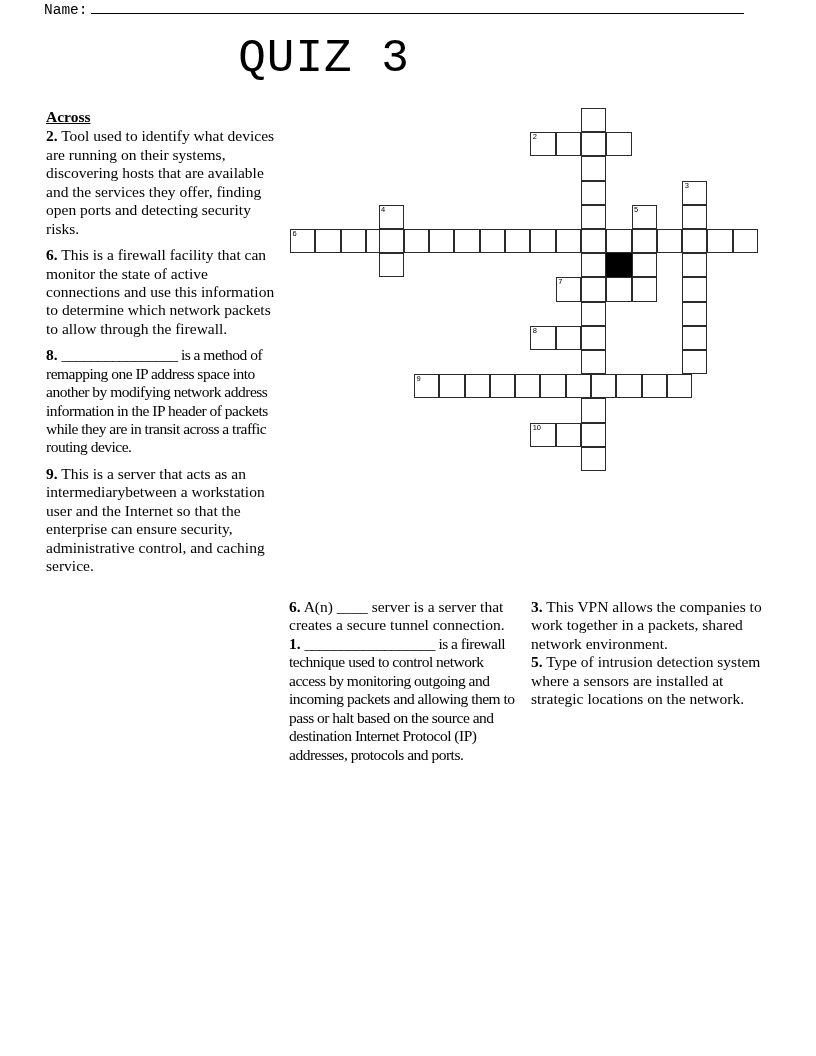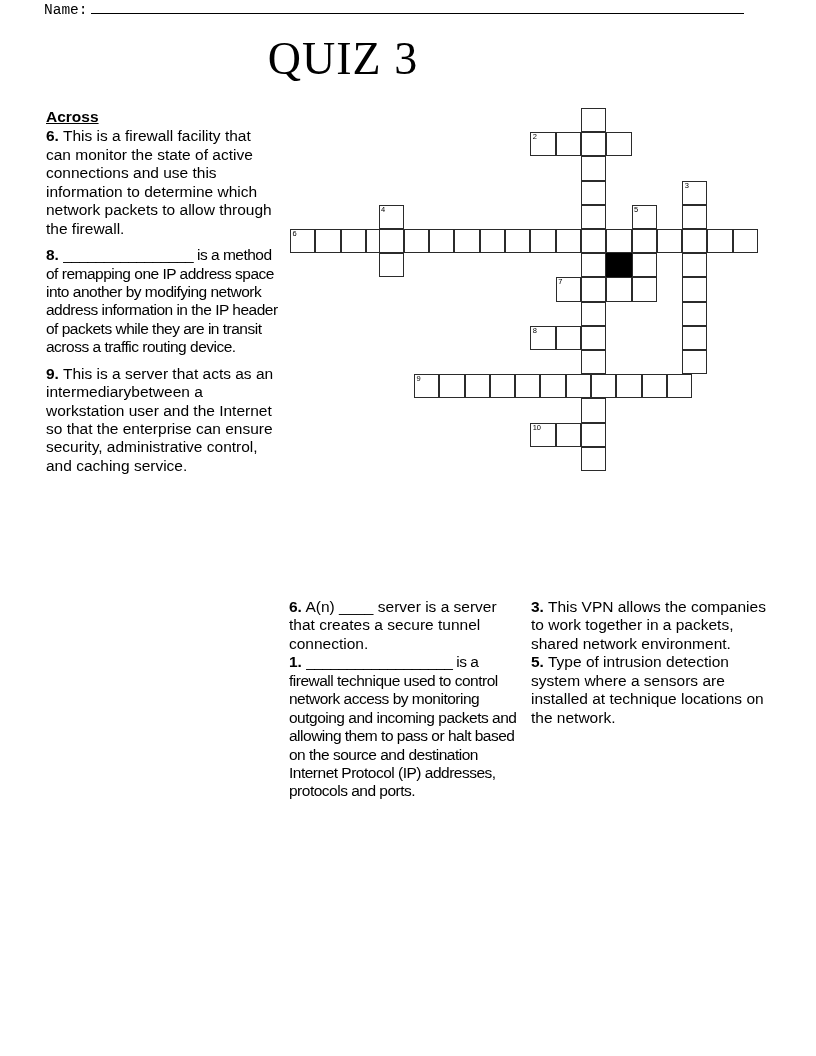--- a/index.html
+++ b/index.html
@@ -36,33 +36,32 @@
   }
 
   
   .quiz-title {
     position: absolute;
     left: 0;
     top: 34px;
     width: 648px;
     text-align: center;
     font-size: 46px;
-    font-family: Liberation Serif, serif;
+    font-family: Liberation Mono, monospace;
     font-weight: normal;
     letter-spacing: 1px;
     line-height: 1.1;
-    margin-left: 19px;
   }
 
   
   .clue-col {
     position: absolute;
     font-size: 15.5px;
     line-height: 1.19;
-    font-family: Liberation Sans, sans-serif;
+    font-family: Liberation Serif, serif;
     text-align: left;
   }
   #col-left  { left: 46px;  top: 108px; width: 232px; }
   #col-mid   { left: 289px; top: 598px; width: 230px; }
   #col-right { left: 531px; top: 598px; width: 245px; }
 
   .section-head {
     font-weight: bold;
     text-decoration: underline;
     display: block;
@@ -114,20 +113,24 @@
 <div class="name-row">
   <span class="name-label">Name:</span>
   <span class="name-rule"></span>
 </div>
 
 <div class="quiz-title">QUIZ 3</div>
 
 <div class="clue-col" id="col-left">
   <span class="section-head">Across</span>
 
+  <span class="clue">
+    <span class="clue-num">2.</span>
+    <span>Tool used to identify what devices are running on their systems, discovering hosts that are available and the services they offer, finding open ports and detecting security risks.</span>
+  </span>
 
   <span class="clue">
     <span class="clue-num">6.</span>
     <span>This is a firewall facility that can monitor the state of active connections and use this information to determine which network packets to allow through the firewall.</span>
   </span>
 
 
   <span class="clue">
     <span class="clue-num">8.</span>
     <span class="blank-fill">________________ is a method of remapping one IP address space into another by modifying network address information in the IP header of packets while they are in transit across a traffic routing device.</span>
@@ -154,21 +157,21 @@
 
 <div class="clue-col" id="col-right">
   <span class="clue tight">
     <span class="clue-num">3.</span>
     <span>This VPN allows the companies to work together in a packets, shared network environment.</span>
   </span>
 
 
   <span class="clue">
     <span class="clue-num">5.</span>
-    <span>Type of intrusion detection system where a sensors are installed at technique locations on the network.</span>
+    <span>Type of intrusion detection system where a sensors are installed at strategic locations on the network.</span>
   </span>
 </div>
 
 <div id="crossword">
     <div class="cell" style="left: 295.95px; top: 4px;"></div>
     <div class="cell" style="left: 245.35px; top: 28.2px;">
       <span class="cell-num">2</span>
     </div>
     <div class="cell" style="left: 270.65px; top: 28.2px;"></div>
     <div class="cell" style="left: 295.95px; top: 28.2px;"></div>

